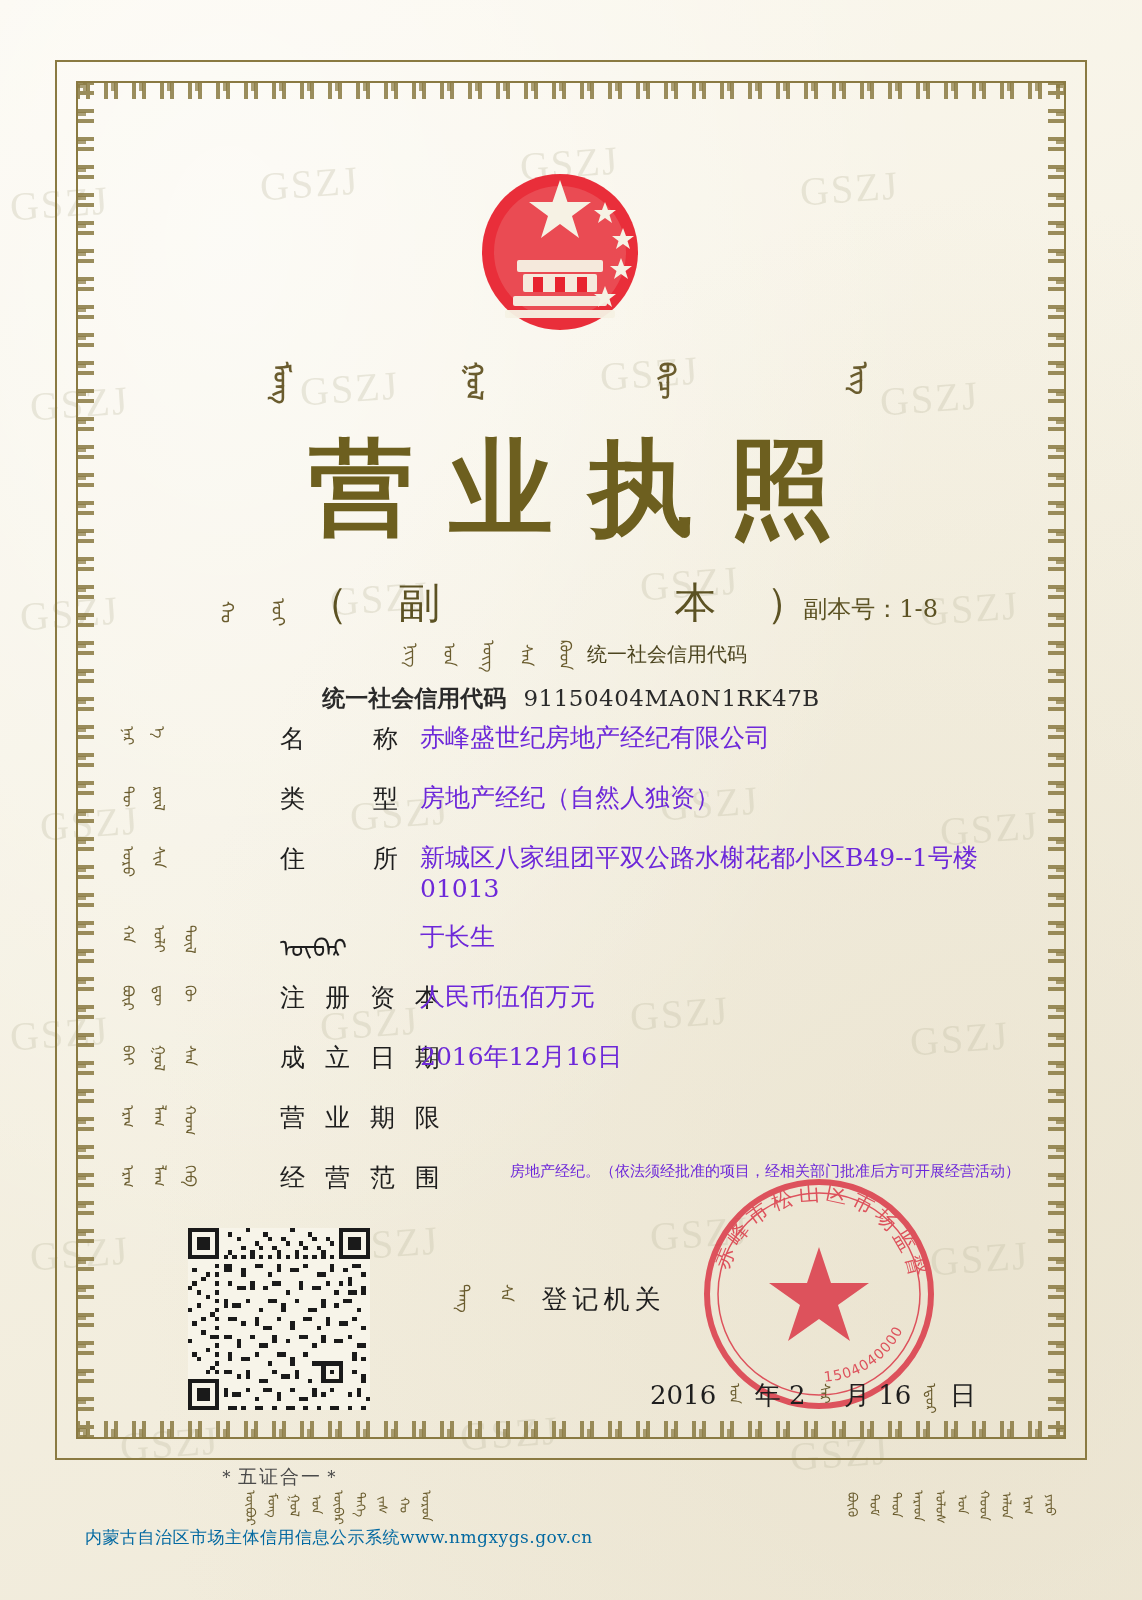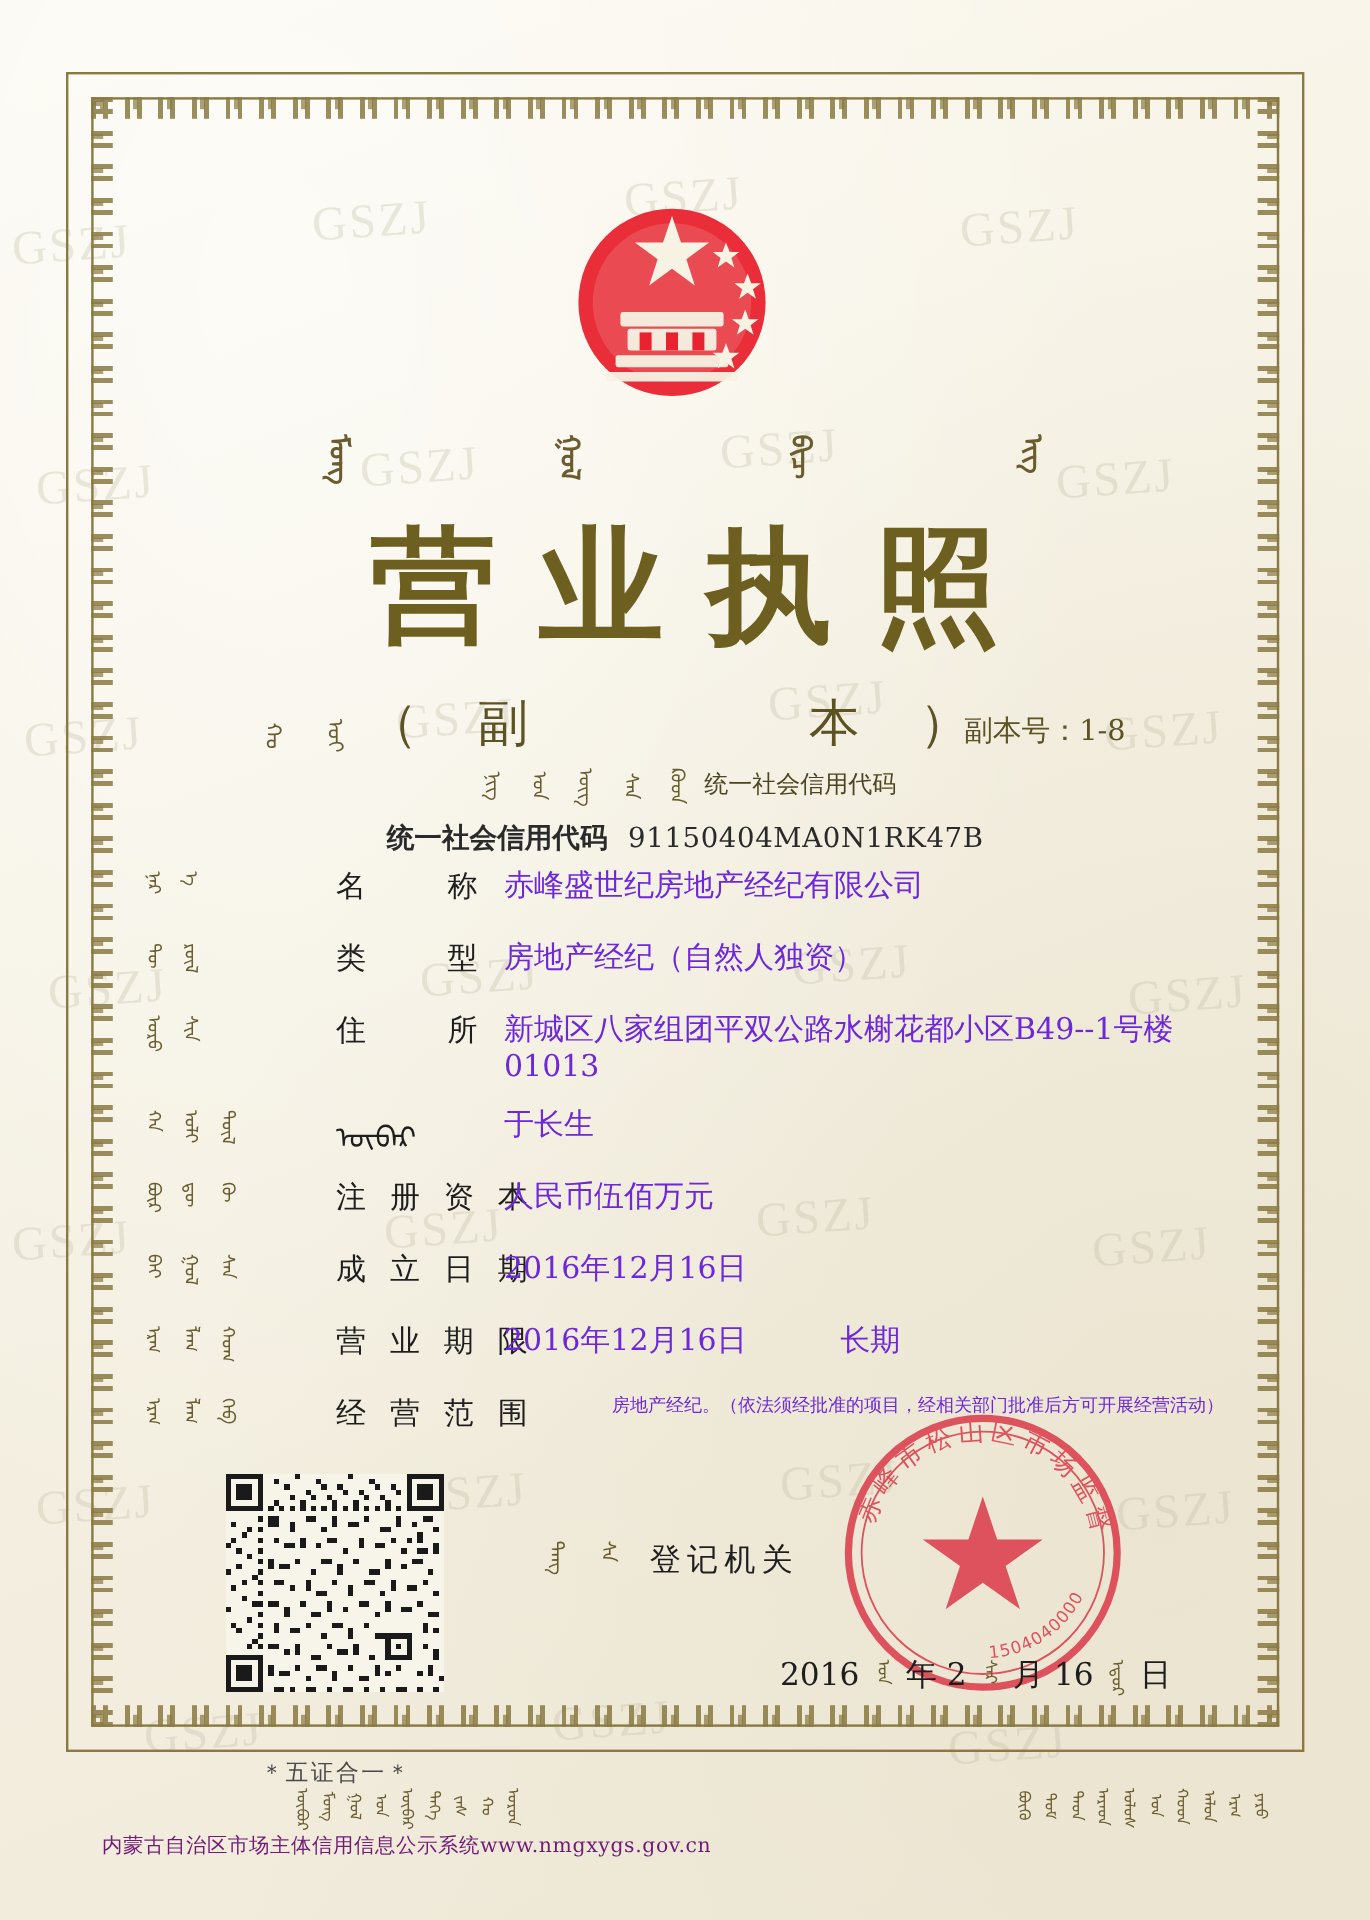--- a/index.html
+++ b/index.html
@@ -300,21 +300,21 @@
   .footer-mong {
     display: flex;
     justify-content: center;
     gap: 9px;
     margin-bottom: 6px;
   }
   .footer-mong .mong { font-size: 13px; height: 30px; }
   .footer-text {
     font-family: "DejaVu Serif", serif;
     font-size: 17px;
-    color: #701a75;
+    color: #0369a1;
     letter-spacing: 0.5px;
   }
 </style>
 </head>
 <body>
 
 <div class="page">
   <div class="paper-tint"></div>
 
   <div class="watermark-layer">
@@ -472,24 +472,20 @@
       <div class="value">2016年12月16日</div>
     </div>
 
     <div class="row">
       <div class="mongcol">
         <span class="mong">ᠡᠷᠬ</span>
         <span class="mong">ᠯᠡᠬ</span>
         <span class="mong">ᠬᠤᠭ</span>
       </div>
       <div class="label">营 业 期 限</div>
-      <div class="value">
-        <span>2016年12月16日</span>
-        <span class="long-term">长期</span>
-      </div>
     </div>
 
     <div class="row">
       <div class="mongcol">
         <span class="mong">ᠡᠷᠬ</span>
         <span class="mong">ᠯᠡᠬ</span>
         <span class="mong">ᠬᠡᠪ</span>
       </div>
       <div class="label">经 营 范 围</div>
       <div class="value small">房地产经纪。（依法须经批准的项目，经相关部门批准后方可开展经营活动）</div>

